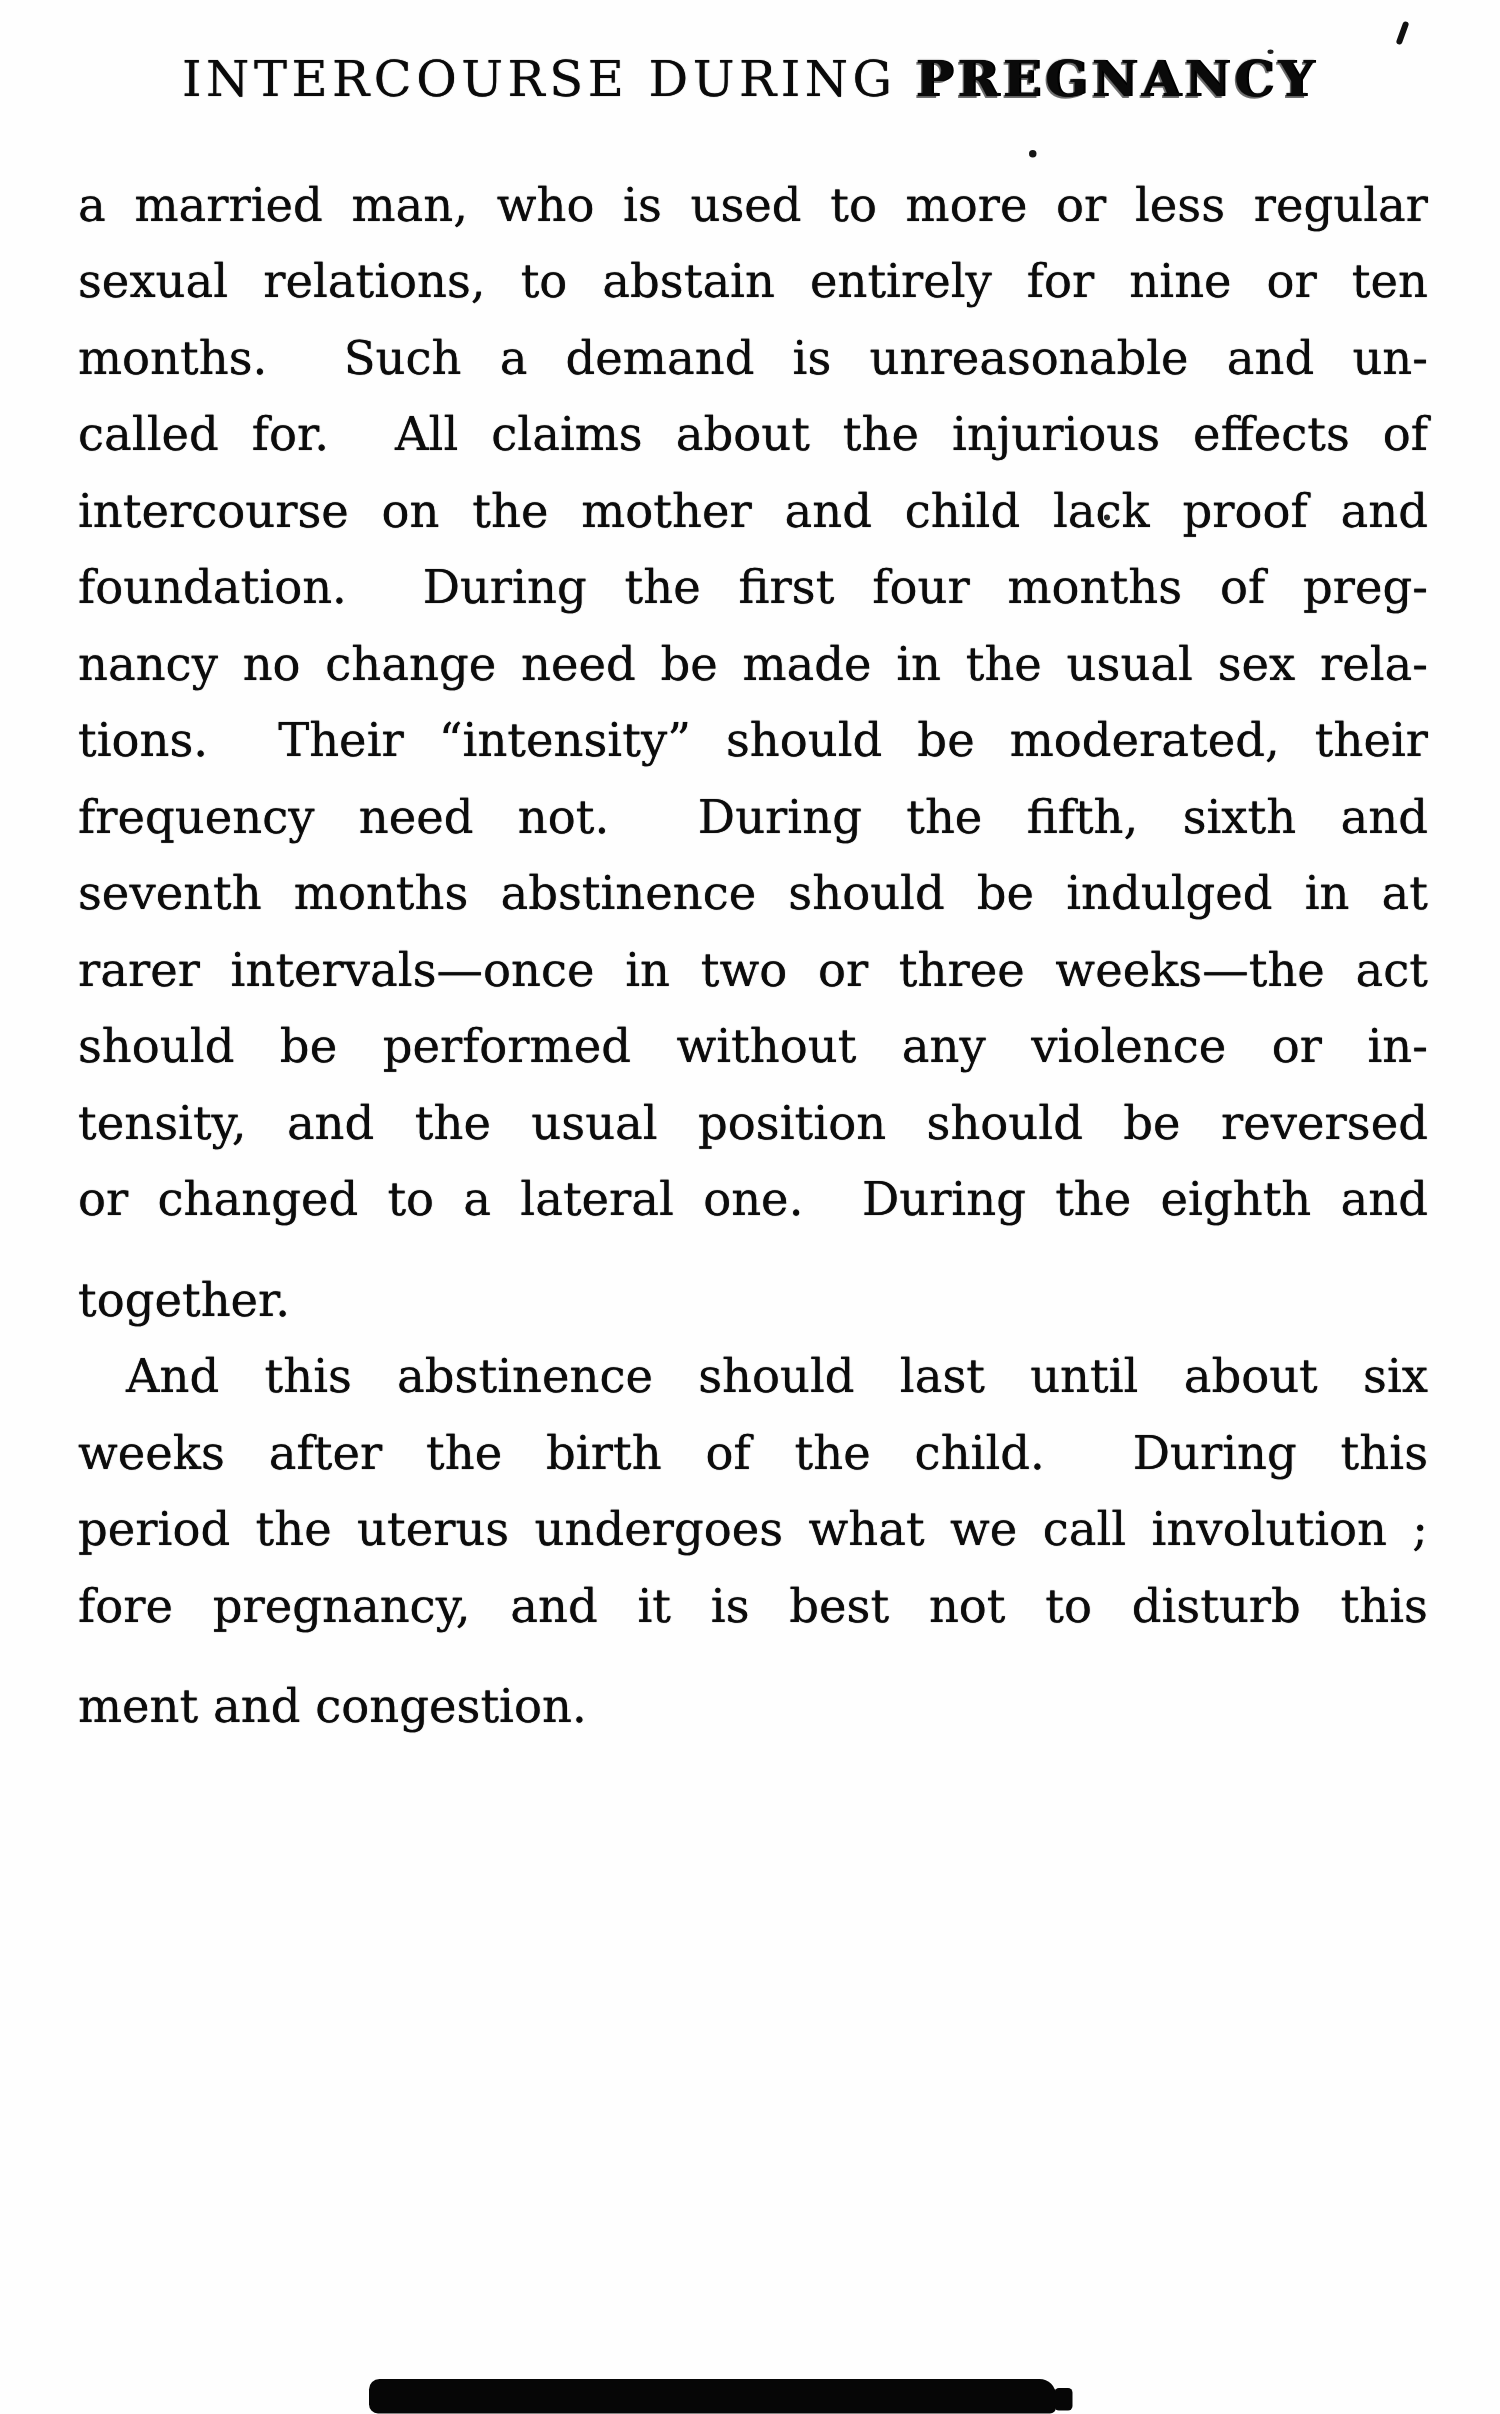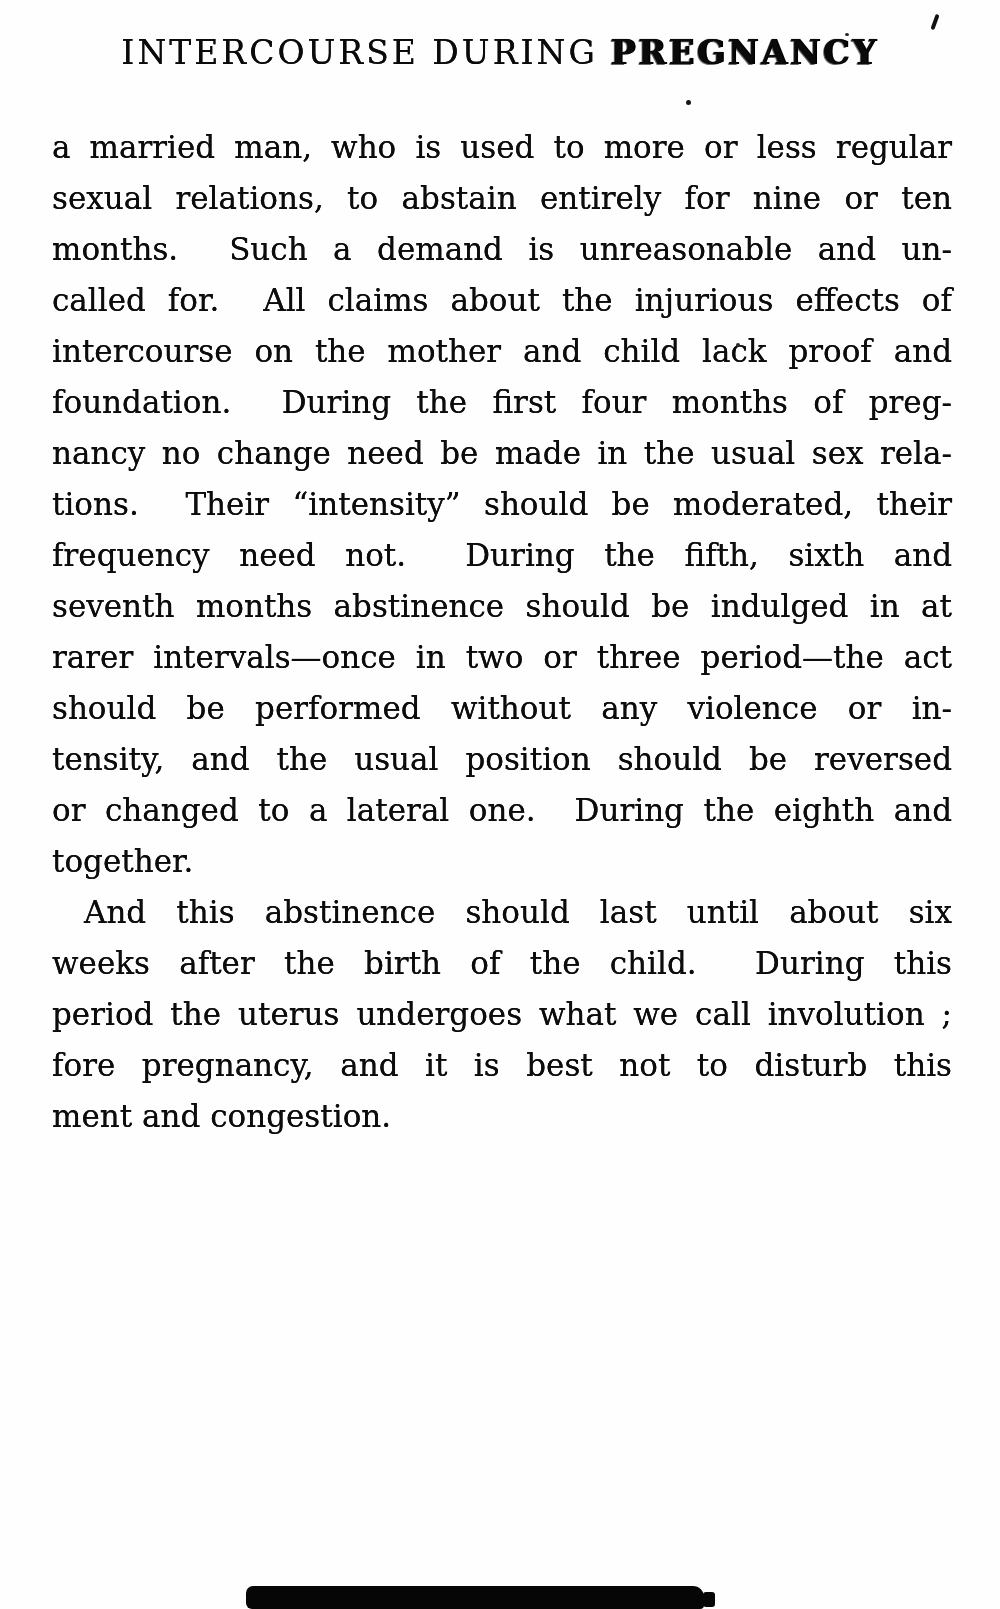--- a/index.html
+++ b/index.html
@@ -29,33 +29,33 @@
     font-weight: 400;
     margin-right: 0.38em;
     text-shadow: 0 0 0.6px rgba(0,0,0,0.85);
   }
   .title .t2 {
     font-weight: 700;
     text-shadow: 1.5px 0 0 #000, -1px 1px 0 rgba(0,0,0,0.55), 0 0 1px rgba(0,0,0,0.8);
   }
   .body-text {
     position: absolute;
-    top: 122px; left: 52px; width: 900px;
+    top: 112px; left: 52px; width: 900px;
     font-size: 31px;
     line-height: 51px;
     text-shadow: 0 0 0.6px rgba(0,0,0,0.9);
   }
   .line {
     height: 51px;
     white-space: nowrap;
     text-align: justify;
     text-align-last: justify;
     text-justify: inter-word;
   }
-  .line.endpara { text-align-last: left; }
+  .line.endpara { text-align-last: left; margin-top: 16px; }
   .line.indent { text-indent: 32px; }
   .speck {
     position: absolute;
     background: #161616;
     border-radius: 50%;
   }
   .speck.s1 { left: 686px; top: 100px; width: 5px; height: 5px; }
   .speck.s2 { left: 736px; top: 343px; width: 4px; height: 4px; background:#2a2a2a; }
   .speck.s3 { left: 845px; top: 33px; width: 4px; height: 3px; background:#222; }
   .quote-mark {
@@ -95,21 +95,21 @@
     <div class="line">a married man, who is used to more or less regular</div>
     <div class="line">sexual relations, to abstain entirely for nine or ten</div>
     <div class="line">months.&nbsp; Such a demand is unreasonable and un-</div>
     <div class="line">called for.&nbsp; All claims about the injurious effects of</div>
     <div class="line">intercourse on the mother and child lack proof and</div>
     <div class="line">foundation.&nbsp; During the first four months of preg-</div>
     <div class="line">nancy no change need be made in the usual sex rela-</div>
     <div class="line">tions.&nbsp; Their “intensity” should be moderated, their</div>
     <div class="line">frequency need not.&nbsp; During the fifth, sixth and</div>
     <div class="line">seventh months abstinence should be indulged in at</div>
-    <div class="line">rarer intervals—once in two or three period—the act</div>
+    <div class="line">rarer intervals—once in two or three weeks—the act</div>
     <div class="line">should be performed without any violence or in-</div>
     <div class="line">tensity, and the usual position should be reversed</div>
     <div class="line">or changed to a lateral one.&nbsp; During the eighth and</div>
     <div class="line endpara">together.</div>
     <div class="line indent">And this abstinence should last until about six</div>
     <div class="line">weeks after the birth of the child.&nbsp; During this</div>
     <div class="line">period the uterus undergoes what we call involution ;</div>
     <div class="line">fore pregnancy, and it is best not to disturb this</div>
     <div class="line endpara">ment and congestion.</div>
   </div>

